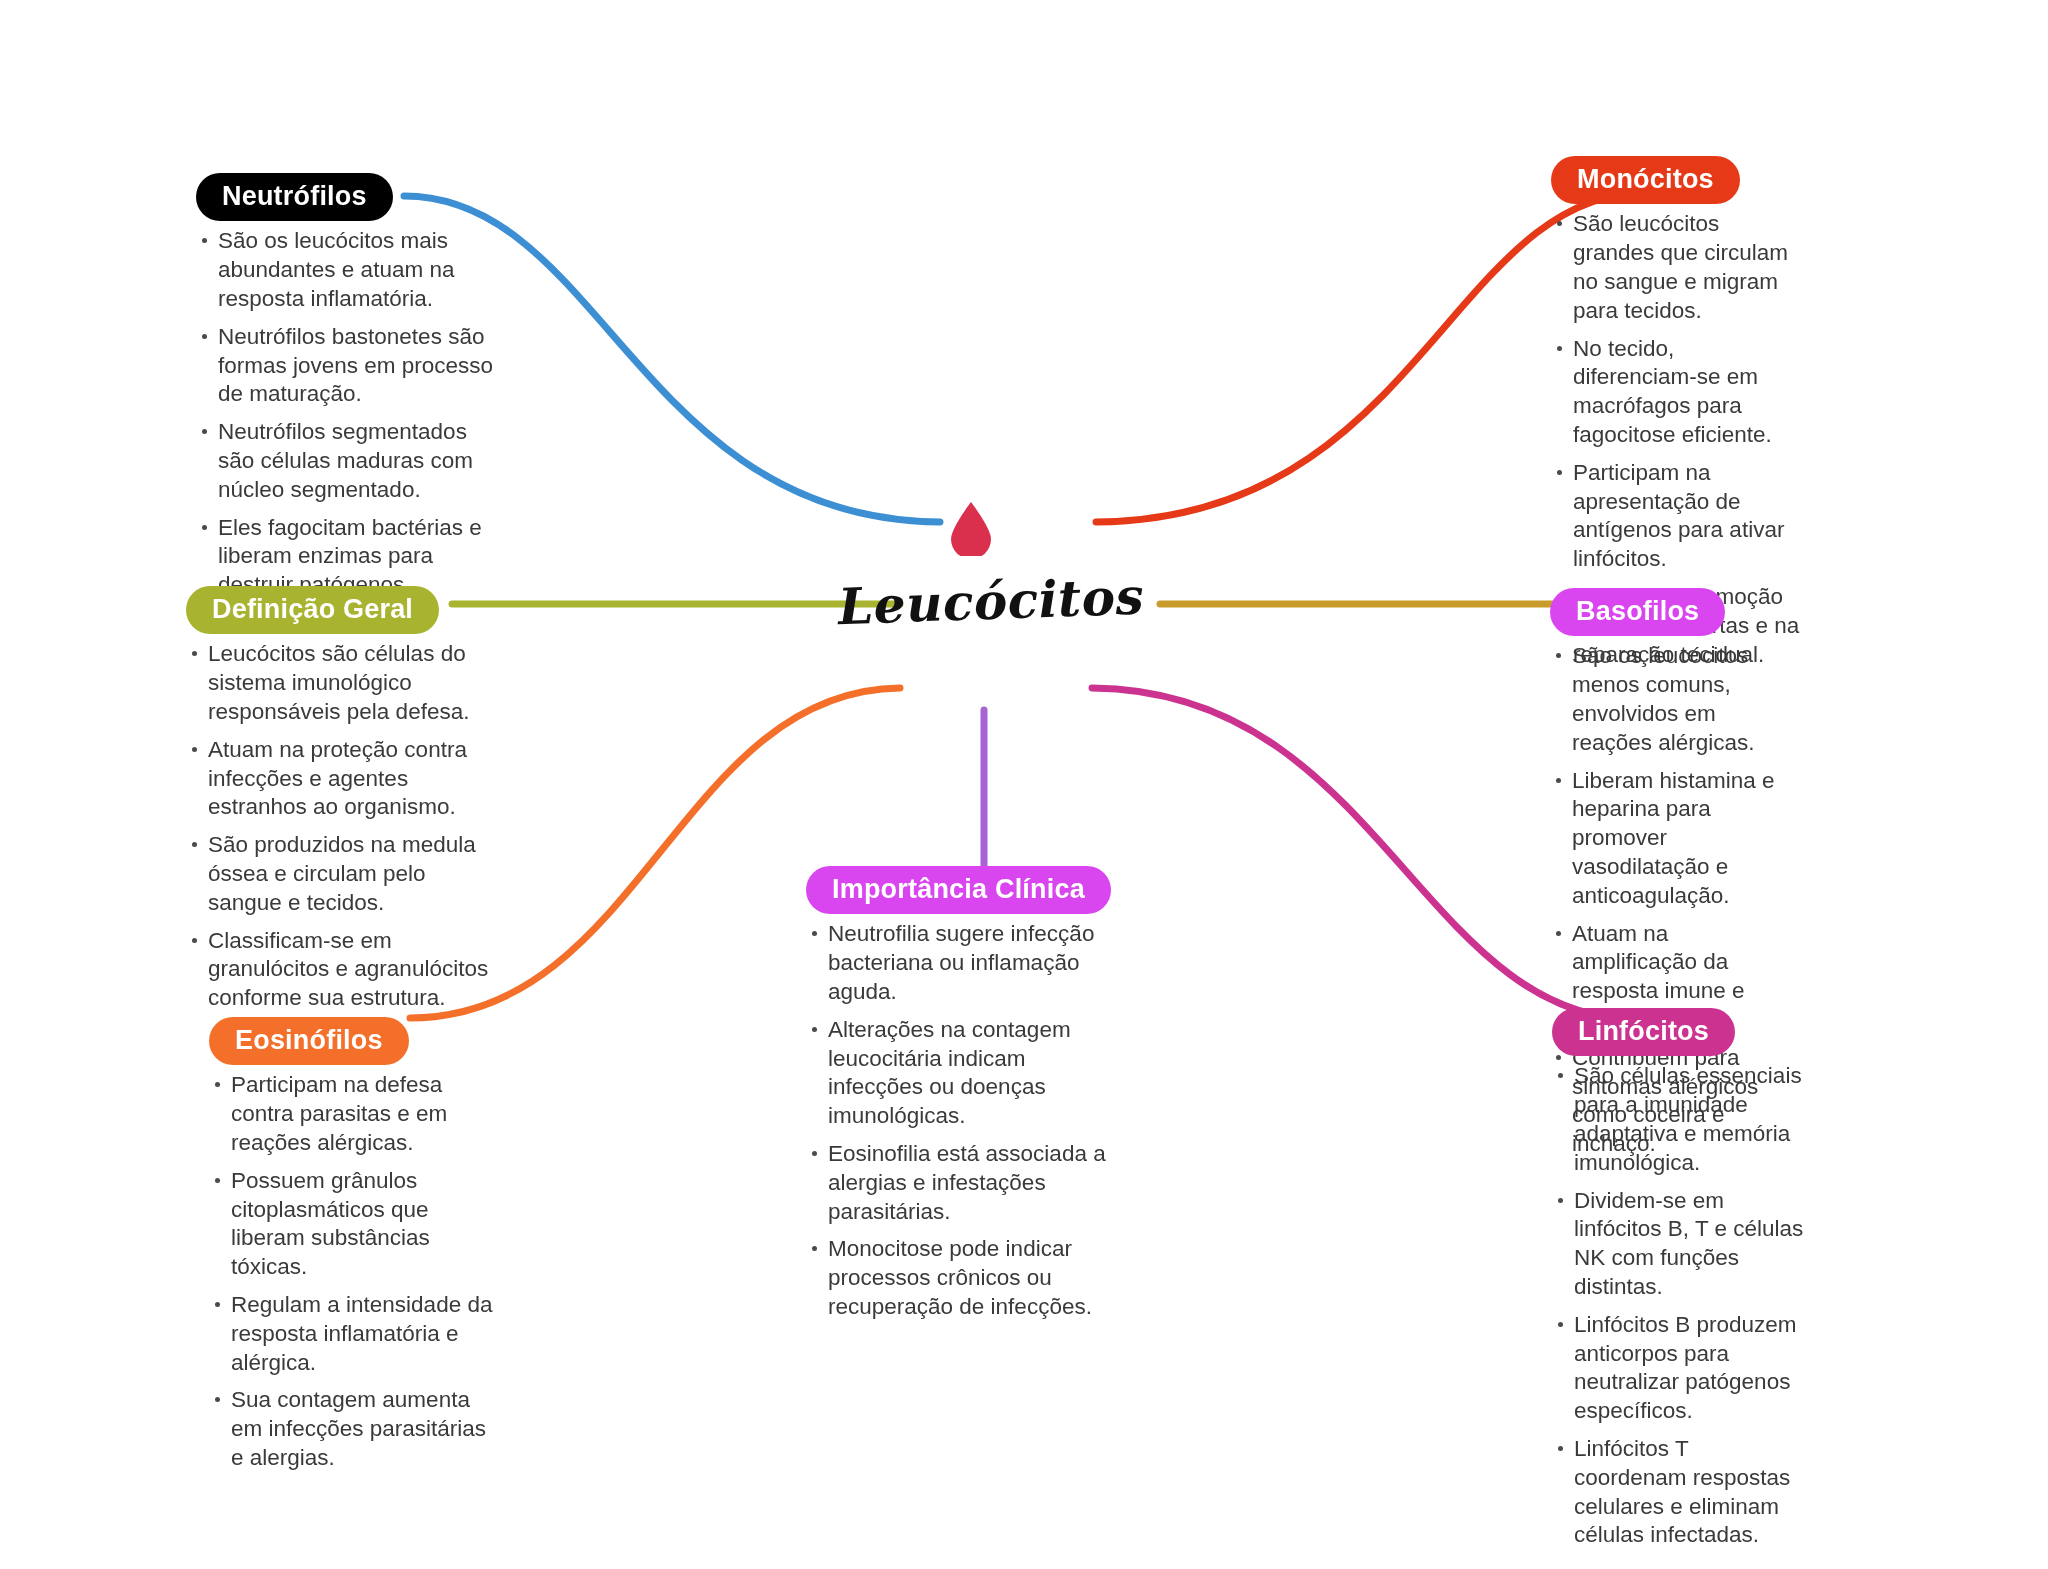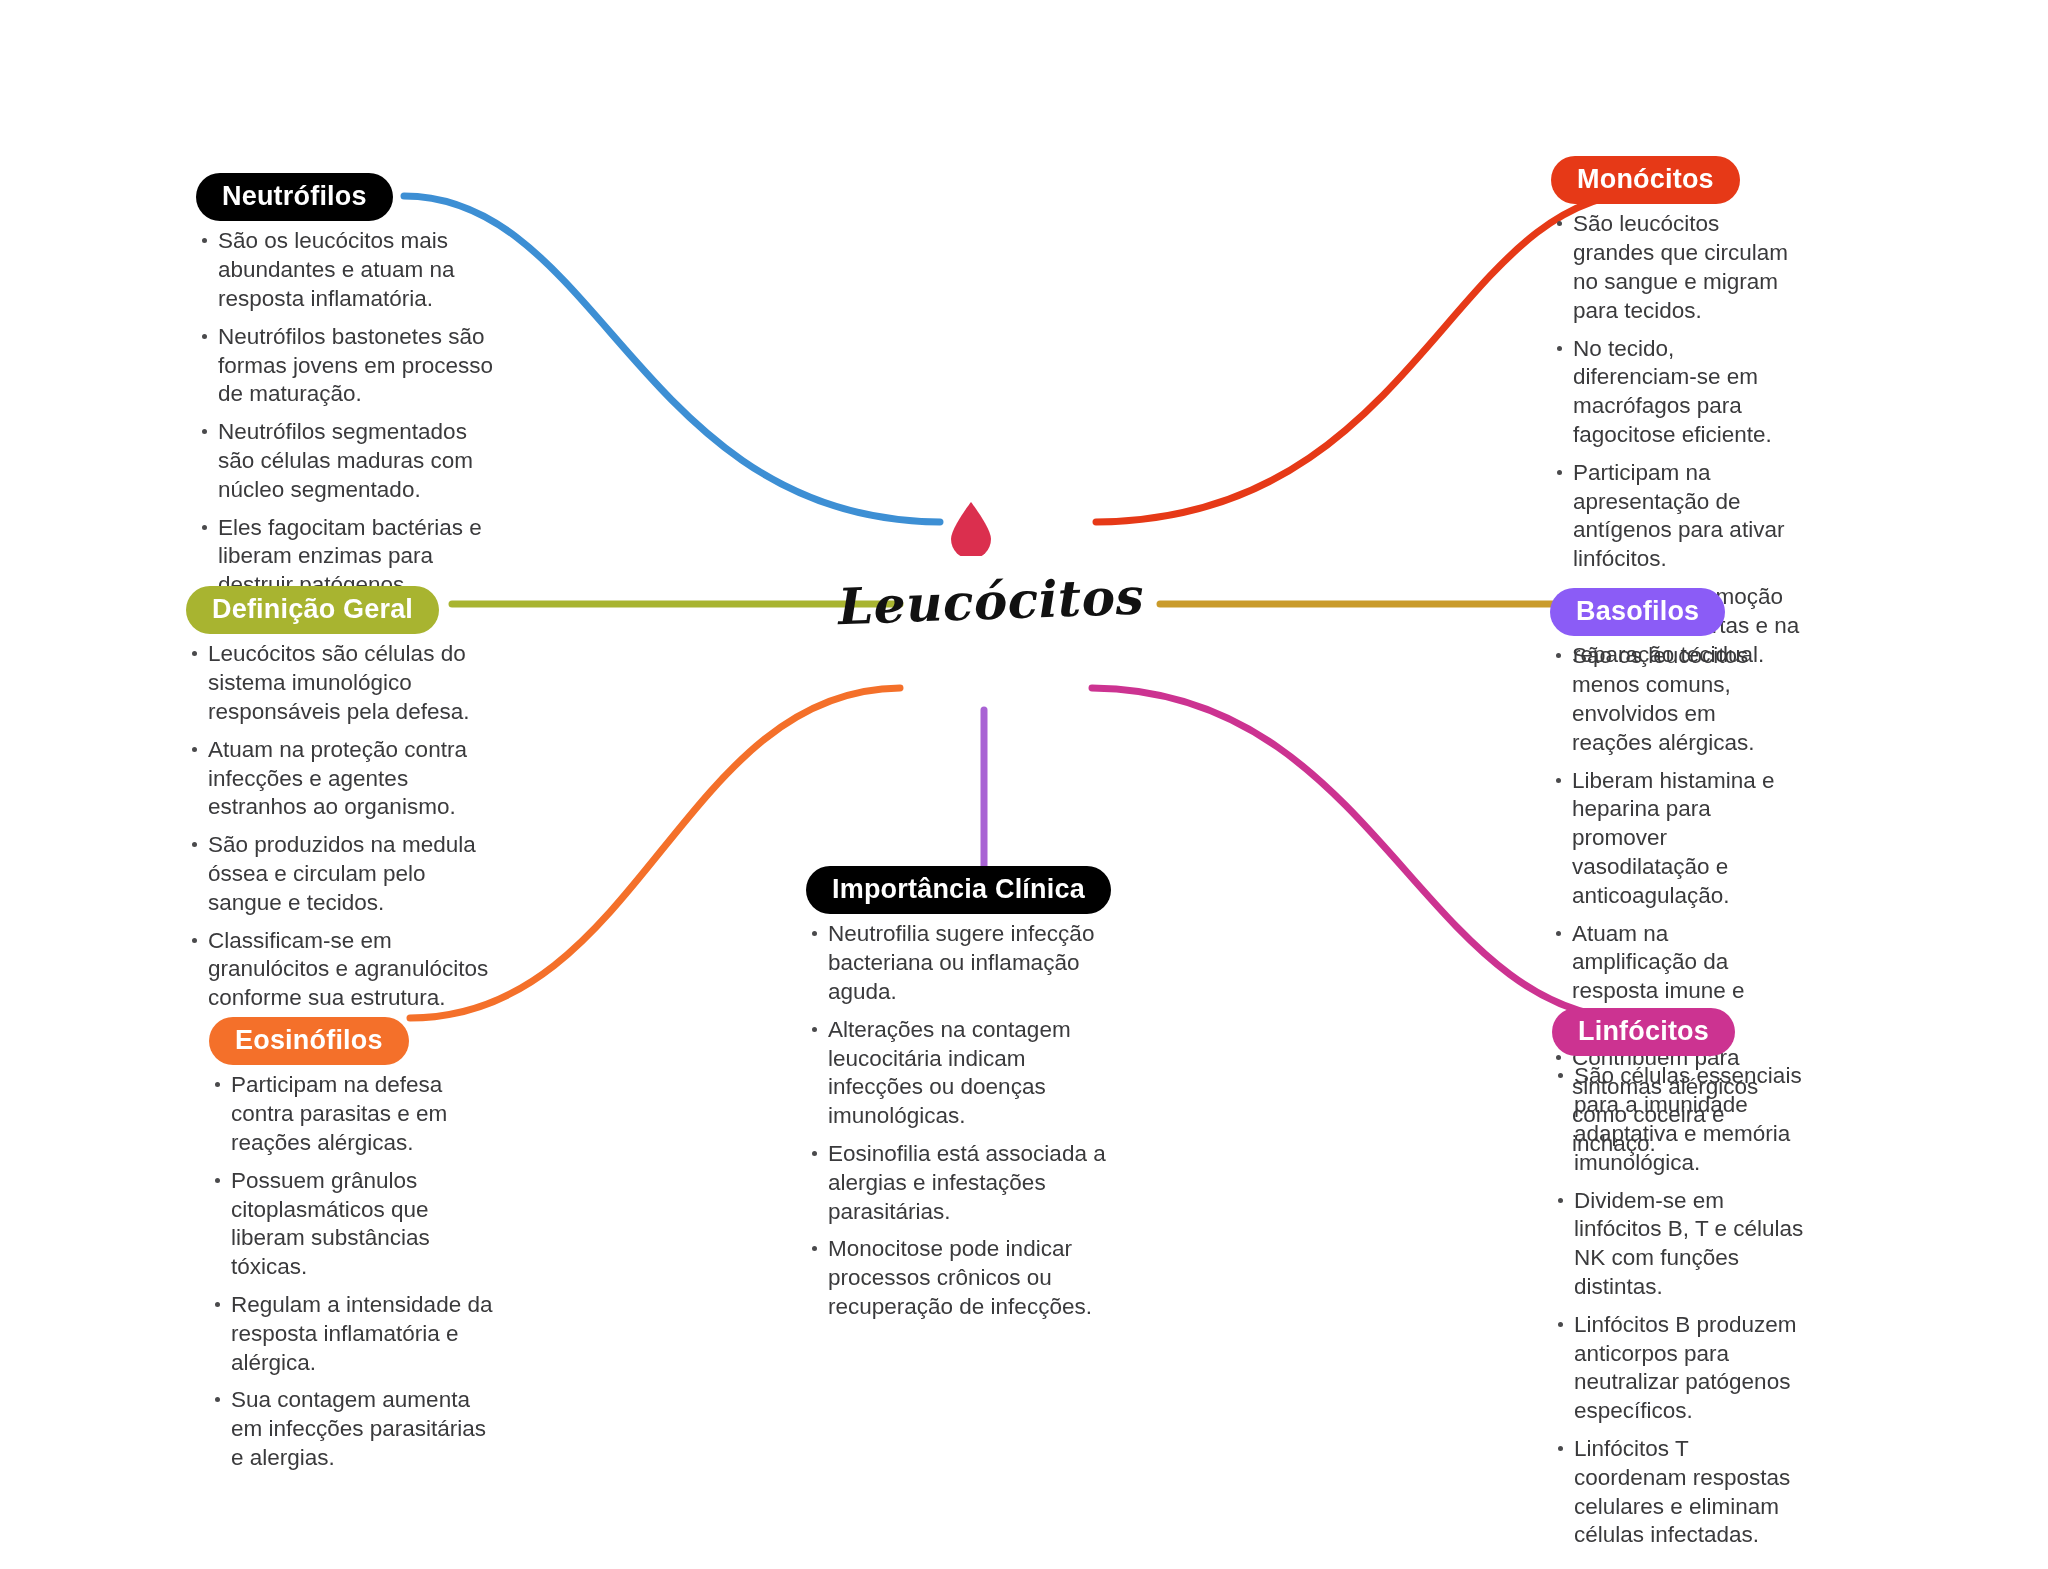--- a/index.html
+++ b/index.html
@@ -131,41 +131,41 @@
     <div class="pill" style="background: rgb(230, 57, 23);">Monócitos</div>
     <ul class="bullets">
       <li>São leucócitos grandes que circulam no sangue e migram para tecidos.</li>
       <li>No tecido, diferenciam-se em macrófagos para fagocitose eficiente.</li>
       <li>Participam na apresentação de antígenos para ativar linfócitos.</li>
       <li>Auxiliam na remoção de células mortas e na reparação tecidual.</li>
     </ul>
   </div>
 
   <div class="branch" id="branch-basofilos">
-    <div class="pill" style="background: #8b5cf6;">Basofilos</div>
+    <div class="pill" style="background: #d946ef;">Basofilos</div>
     <ul class="bullets">
       <li>São os leucócitos menos comuns, envolvidos em reações alérgicas.</li>
       <li>Liberam histamina e heparina para promover vasodilatação e anticoagulação.</li>
       <li>Atuam na amplificação da resposta imune e inflamatória.</li>
       <li>Contribuem para sintomas alérgicos como coceira e inchaço.</li>
     </ul>
   </div>
 
   <div class="branch" id="branch-linfocitos">
     <div class="pill" style="background: rgb(204, 51, 145);">Linfócitos</div>
     <ul class="bullets">
       <li>São células essenciais para a imunidade adaptativa e memória imunológica.</li>
       <li>Dividem-se em linfócitos B, T e células NK com funções distintas.</li>
       <li>Linfócitos B produzem anticorpos para neutralizar patógenos específicos.</li>
       <li>Linfócitos T coordenam respostas celulares e eliminam células infectadas.</li>
     </ul>
   </div>
 
   <div class="branch" id="branch-importancia">
-    <div class="pill" style="background: #000000;">Importância Clínica</div>
+    <div class="pill" style="background: #d946ef;">Importância Clínica</div>
     <ul class="bullets">
       <li>Neutrofilia sugere infecção bacteriana ou inflamação aguda.</li>
       <li>Alterações na contagem leucocitária indicam infecções ou doenças imunológicas.</li>
       <li>Eosinofilia está associada a alergias e infestações parasitárias.</li>
       <li>Monocitose pode indicar processos crônicos ou recuperação de infecções.</li>
     </ul>
   </div>
 
 </div>
 

